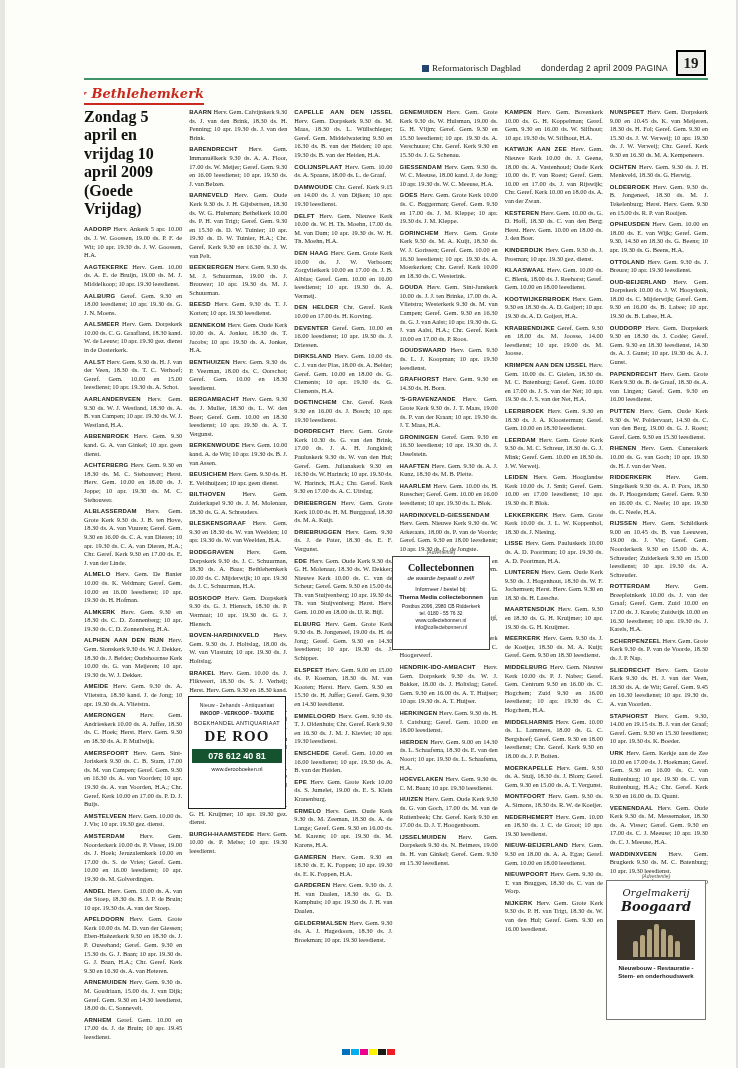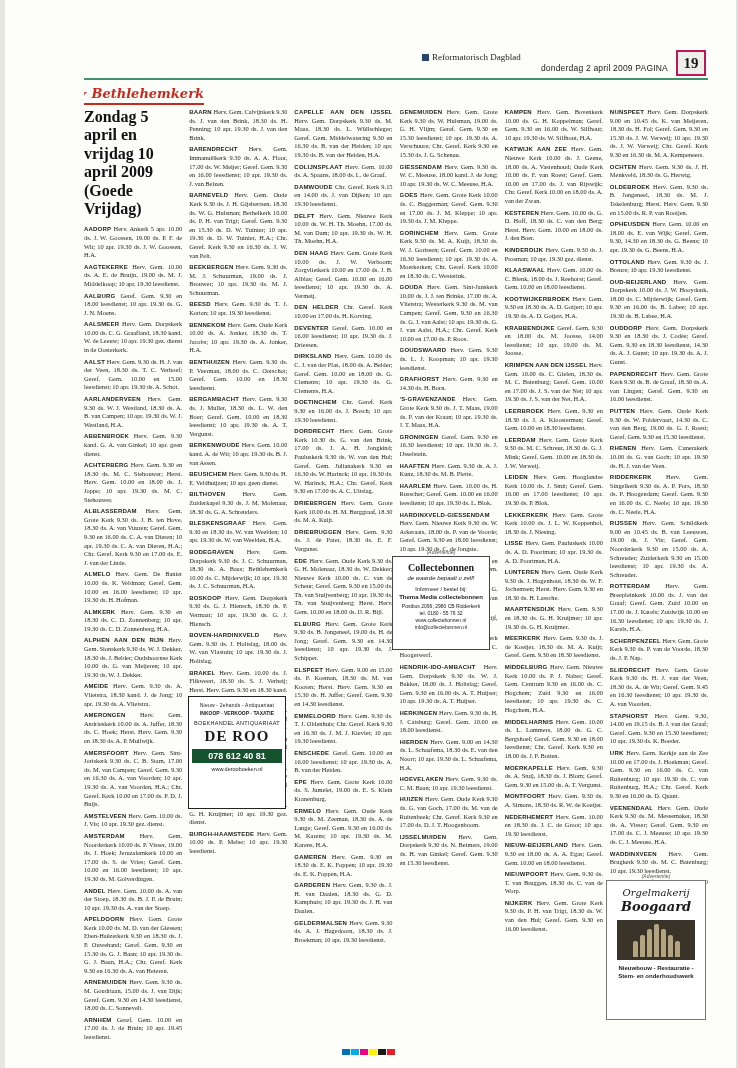--- a/index.html
+++ b/index.html
@@ -5,25 +5,25 @@
   html,body{margin:0;padding:0;background:#d8d7d3;}
   .page{position:relative;width:738px;height:1068px;background:#fdfdfa;overflow:hidden;
         font-family:"Liberation Sans",sans-serif;color:#1a1a1a;margin:0 auto;}
   .scan-edge-left{position:absolute;left:0;top:0;width:5px;height:100%;background:#e7e6e1;}
   .scan-edge-right{position:absolute;right:0;top:0;width:2px;height:100%;background:#e0dfdb;}
 
   
   .masthead{position:absolute;left:84px;top:46px;width:624px;height:32px;border-bottom:2px solid #3f9368;}
   .kerkplein-title{position:absolute;left:16px;bottom:1px;font-family:"DejaVu Serif",serif;
         font-style:italic;font-weight:bold;font-size:26px;color:#2d9440;letter-spacing:.5px;line-height:1;}
-  .paper-name{position:absolute;left:338px;bottom:16px;font-family:"Liberation Serif",serif;
+  .paper-name{position:absolute;left:338px;bottom:5px;font-family:"Liberation Serif",serif;
         font-size:9px;color:#222;display:flex;align-items:center;gap:3px;}
   .rd-logo{width:7px;height:7px;background:#24456e;display:inline-block;}
   .date-line{position:absolute;right:40px;bottom:5px;font-size:8.5px;color:#222;letter-spacing:.2px;}
-  .page-number-box{position:absolute;right:2px;bottom:2px;width:26px;height:22px;border:2px solid #be185d;
+  .page-number-box{position:absolute;right:2px;bottom:2px;width:26px;height:22px;border:2px solid #000000;
         background:#efefec;display:flex;align-items:center;justify-content:center;
         font-weight:bold;font-size:15px;font-family:"Liberation Serif",serif;}
 
   
   .section-label{position:absolute;left:84px;top:86px;width:120px;border-bottom:2px solid #c92a1d;
         padding-bottom:2px;display:flex;align-items:center;gap:4px;}
   .section-label .txt{font-family:"DejaVu Serif",serif;font-style:italic;font-weight:bold;
         font-size:13px;color:#c92a1d;}
 
   

